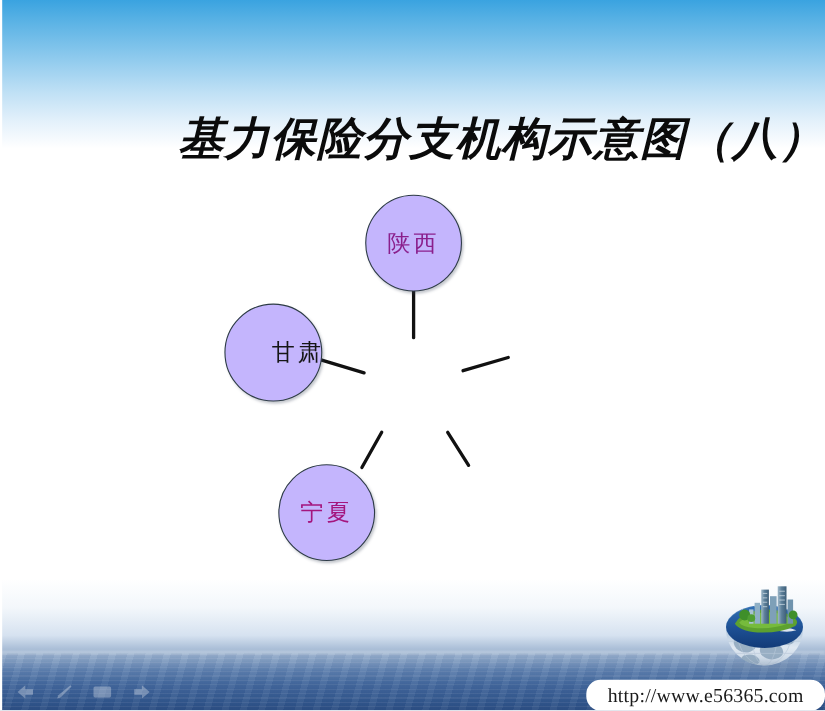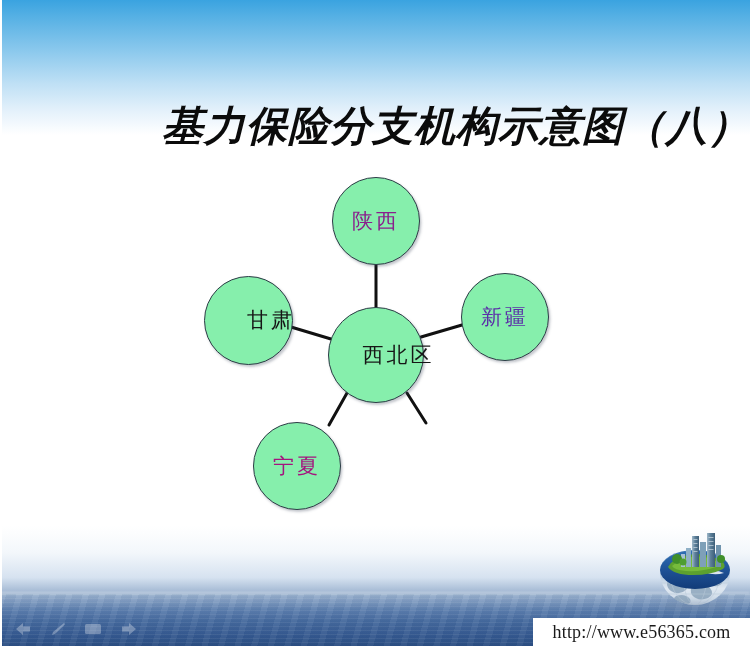--- a/index.html
+++ b/index.html
@@ -103,21 +103,21 @@
     width: 750px; height: 646px;
   }
   .edges {
     position: absolute;
     left: 0; top: 0;
     width: 750px; height: 646px;
   }
   .node {
     position: absolute;
     border-radius: 50%;
-    background: #86efac;
+    background: #c4b5fd;
     border: 1.6px solid #2d3b46;
     box-sizing: border-box;
     display: flex;
     align-items: center;
     justify-content: center;
     box-shadow: 1.5px 2px 2.5px rgba(60,70,90,0.30);
   }
   .node-label {
     font-size: 21px;
     letter-spacing: 3px;
@@ -147,20 +147,21 @@
 
   
   .url-bar {
     position: absolute;
     left: 533px; top: 618px;
     width: 217px; height: 28px;
     background: #ffffff;
     display: flex;
     align-items: center;
     justify-content: center;
+    border-radius: 13px;
   }
   .url-text {
     font-size: 18px;
     color: #1a1a1a;
     font-family: "Liberation Serif", "DejaVu Serif", serif;
     letter-spacing: 0.2px;
   }
 
   
   .nav-icons {
@@ -206,27 +207,21 @@
     </svg>
 
     <div class="node" style="left:332px; top:177px; width:88px; height:88px;">
       <span class="node-label lbl-plum">陕西</span>
     </div>
 
     <div class="node" style="left:204px; top:276px; width:89px; height:89px;">
       <span class="node-label lbl-dark">甘肃</span>
     </div>
 
-    <div class="node" style="left:461px; top:273px; width:88px; height:88px;">
-      <span class="node-label lbl-violet">新疆</span>
-    </div>
-
-    <div class="node" style="left:328px; top:307px; width:96px; height:96px;">
-      <span class="node-label lbl-dark">西北区</span>
-    </div>
+
 
     <div class="node" style="left:253px; top:422px; width:88px; height:88px;">
       <span class="node-label lbl-magenta">宁夏</span>
     </div>
 
   </div>
 
   <div class="globe-wrap">
     <div class="globe-shadow"></div>
     <svg width="94" height="88" viewBox="0 0 94 88">

